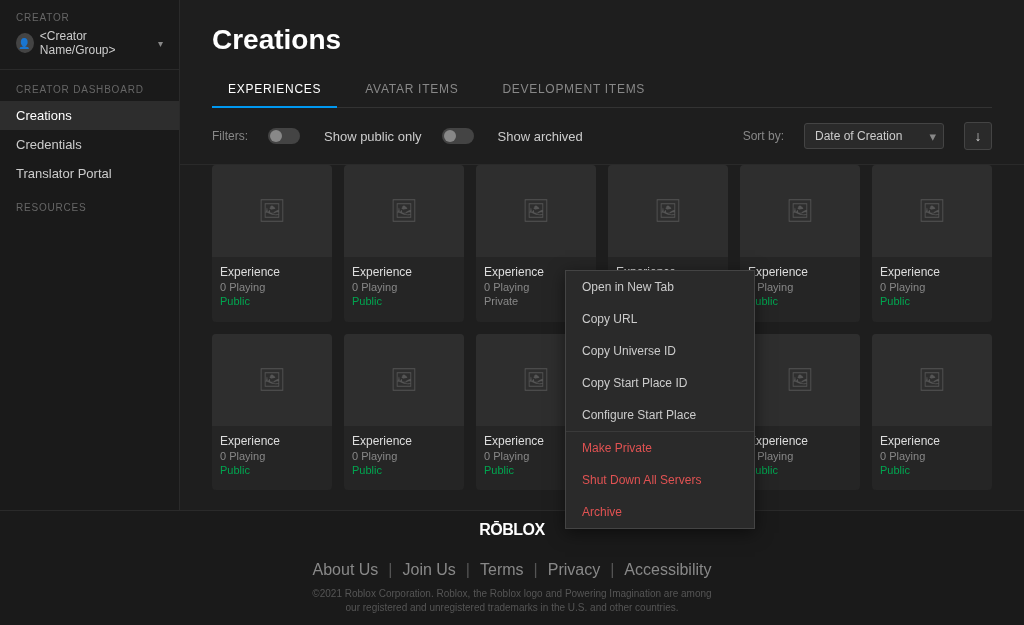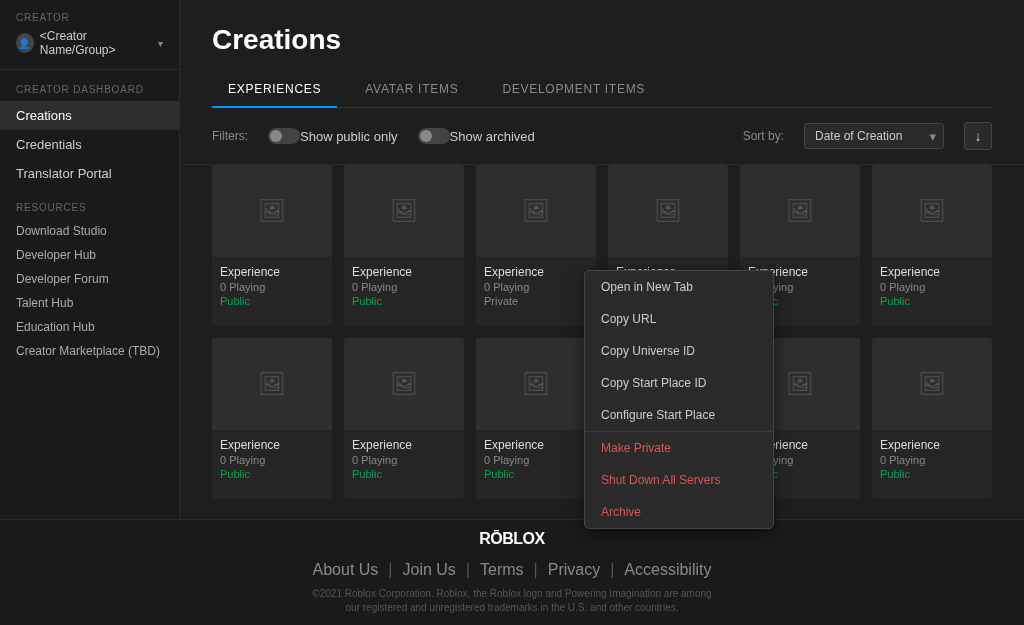--- a/index.html
+++ b/index.html
@@ -139,21 +139,21 @@
       gap: 20px;
       border-bottom: 1px solid #2a2a2a;
     }
     .filter-label {
       color: #888;
       font-size: 12px;
     }
     .filter-group {
       display: flex;
       align-items: flex-end;
-      gap: 0;
+      gap: 24px;
     }
     .toggle {
       width: 32px;
       height: 16px;
       background: #444;
       border-radius: 8px;
       position: relative;
       cursor: pointer;
     }
     .toggle::after {
@@ -278,25 +278,25 @@
       font-size: 11px;
       color: #00a650;
     }
     .card-status-private {
       font-size: 11px;
       color: #888;
     }
     
     .context-menu {
       position: absolute;
-      left: 584px;
+      left: 565px;
       top: 270px;
       background: #2a2a2a;
       border: 1px solid #444;
-      border-radius: 5px;
+      border-radius: 0;
       z-index: 100;
       min-width: 190px;
       box-shadow: 0 4px 16px rgba(0,0,0,0.5);
       overflow: hidden;
     }
     .context-menu-item {
       padding: 9px 16px;
       font-size: 12px;
       color: #ccc;
       cursor: pointer;
@@ -314,21 +314,21 @@
       padding: 10px 0;
       text-align: center;
       border-top: 1px solid #2a2a2a;
       flex-shrink: 0;
     }
     .footer-logo {
       font-size: 16px;
       font-weight: 900;
       color: #fff;
       letter-spacing: -0.5px;
-      margin-bottom: 13px;
+      margin-bottom: 22px;
       font-family: 'Arial Black', sans-serif;
     }
     .footer-links {
       display: flex;
       justify-content: center;
       gap: 0;
       margin-bottom: 8px;
       font-size: 16px;
     }
     .footer-link {
@@ -366,28 +366,20 @@
     <div class="sidebar-section-label">CREATOR DASHBOARD</div>
 
     <nav>
       <a class="sidebar-nav-item active">Creations</a>
       <a class="sidebar-nav-item">Credentials</a>
       <a class="sidebar-nav-item">Translator Portal</a>
     </nav>
 
     <div class="sidebar-section-label">RESOURCES</div>
 
-    <nav>
-      <div class="sidebar-resource-item">Download Studio</div>
-      <div class="sidebar-resource-item">Developer Hub</div>
-      <div class="sidebar-resource-item">Developer Forum</div>
-      <div class="sidebar-resource-item">Talent Hub</div>
-      <div class="sidebar-resource-item">Education Hub</div>
-      <div class="sidebar-resource-item">Creator Marketplace (TBD)</div>
-    </nav>
   </aside>
 
   <main class="main">
     <div class="main-header">
       <h1 class="page-title">Creations</h1>
       <div class="tabs">
         <div class="tab active">EXPERIENCES</div>
         <div class="tab">AVATAR ITEMS</div>
         <div class="tab">DEVELOPMENT ITEMS</div>
       </div>

